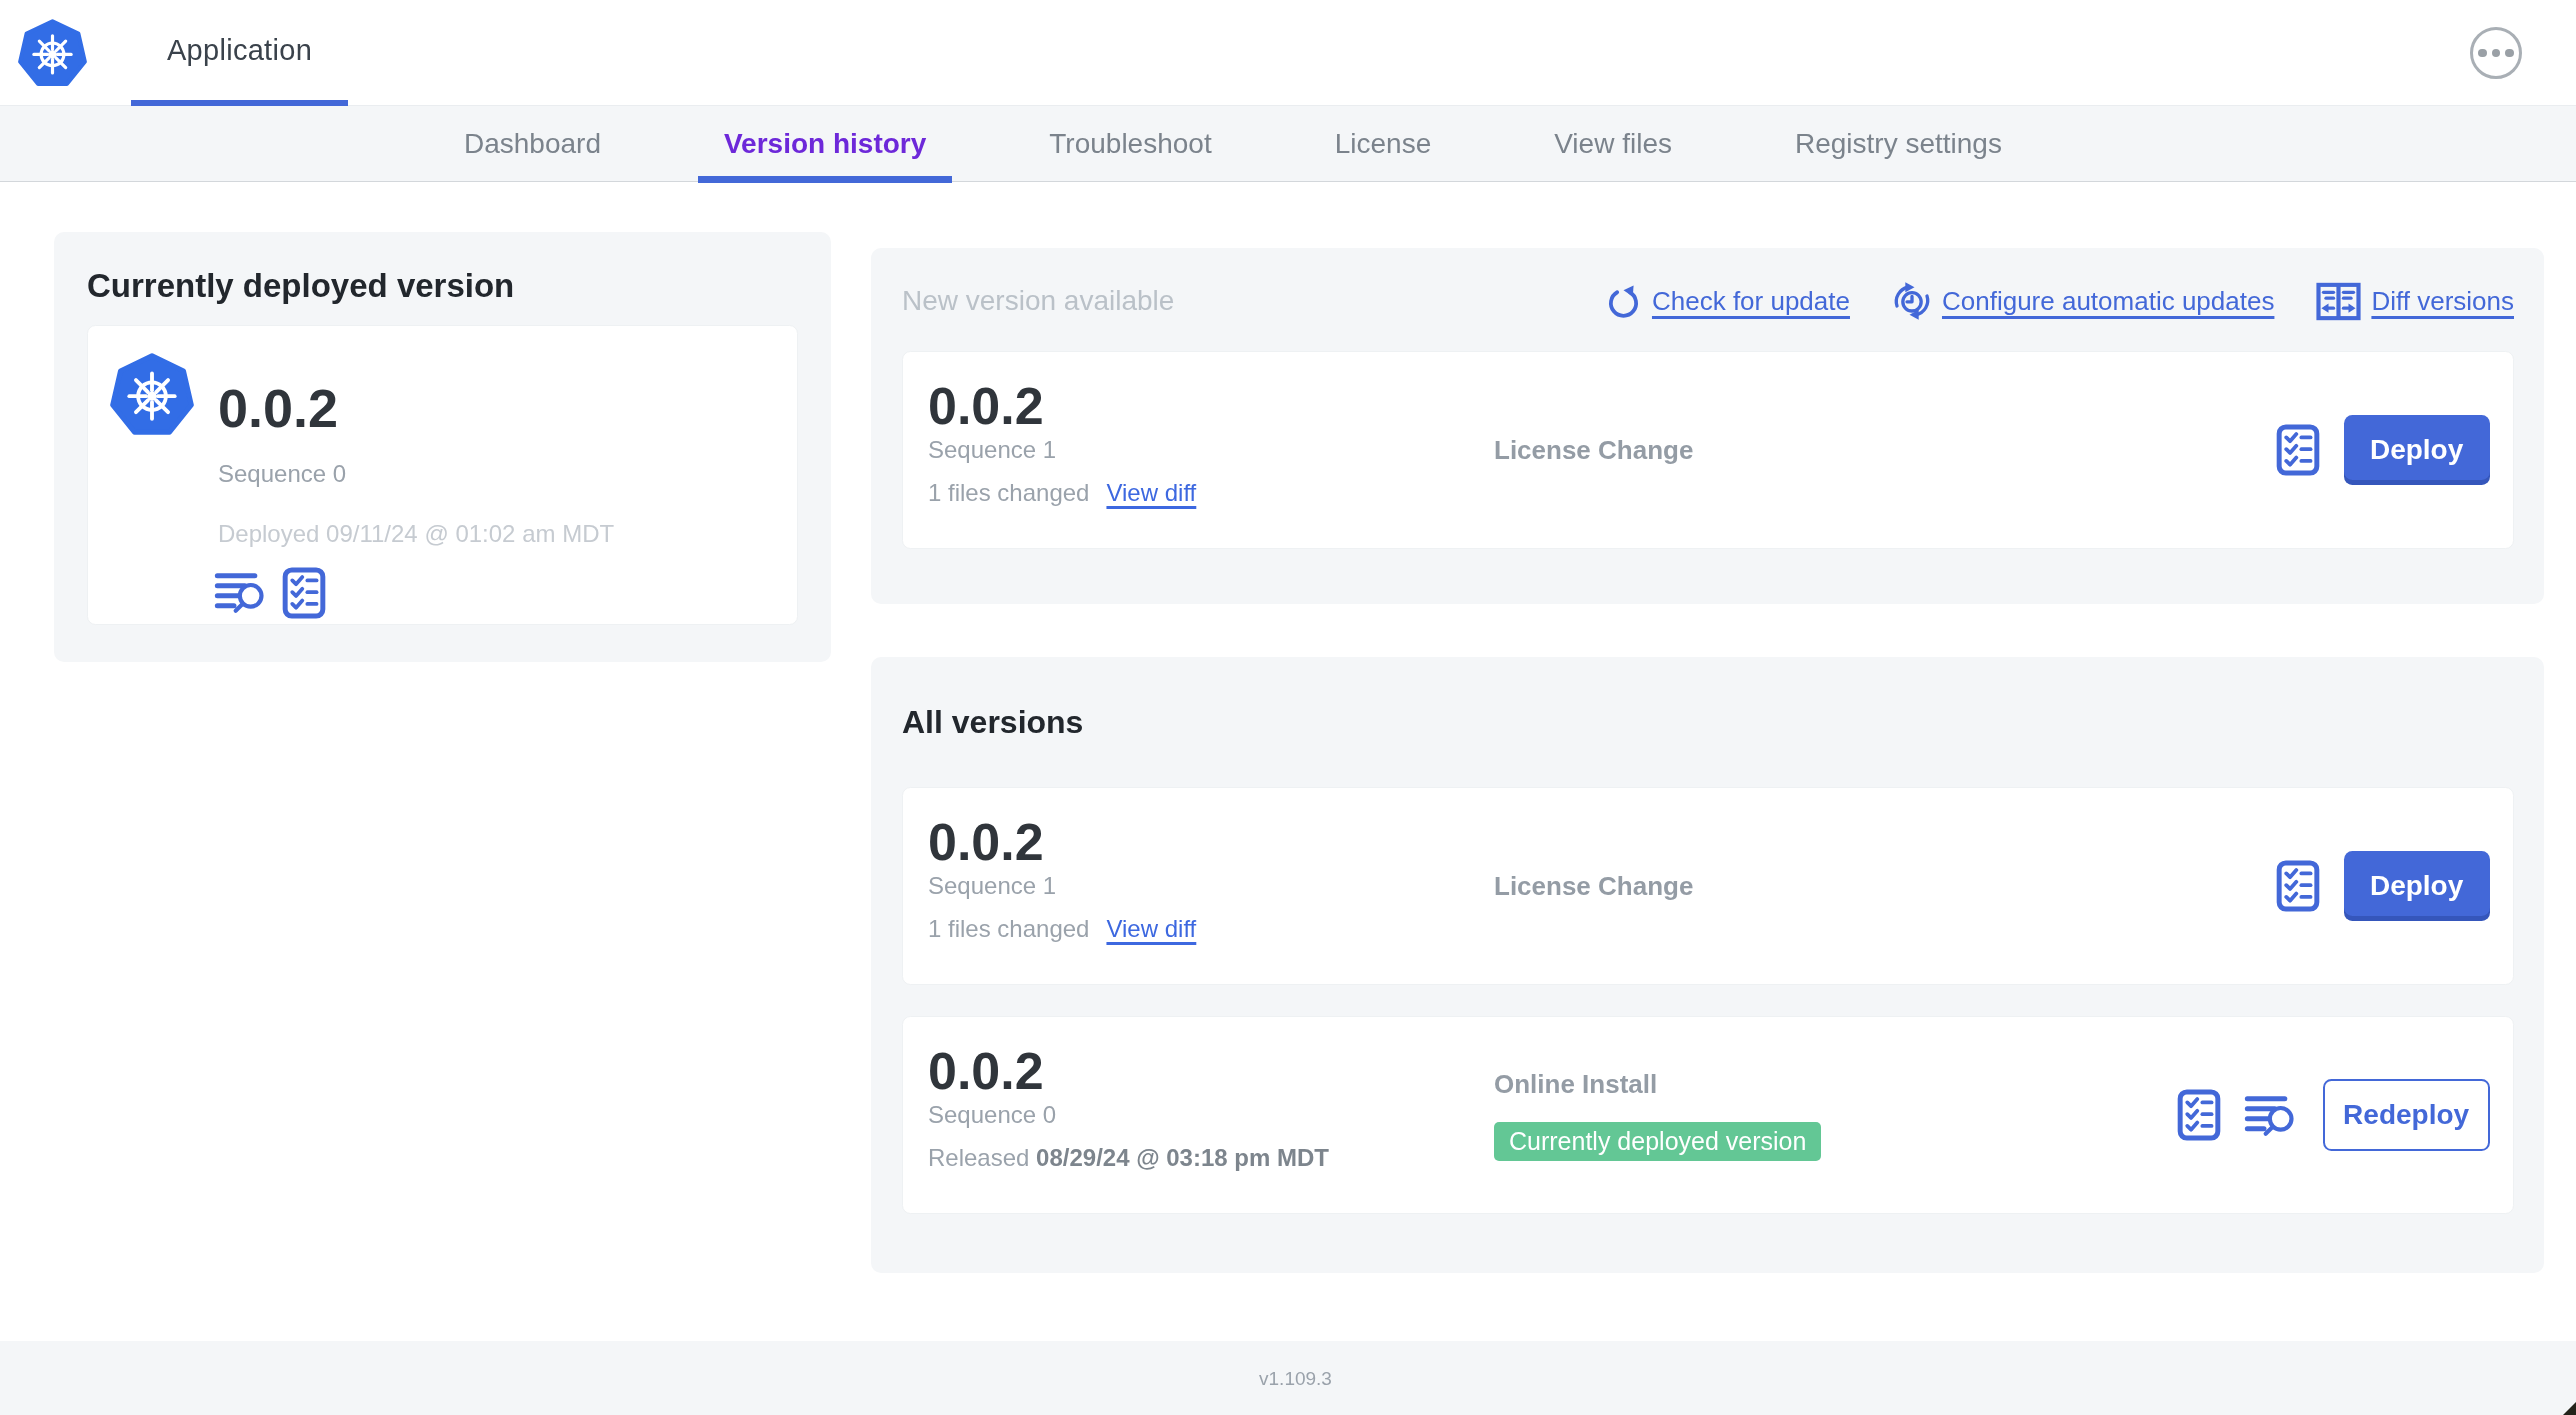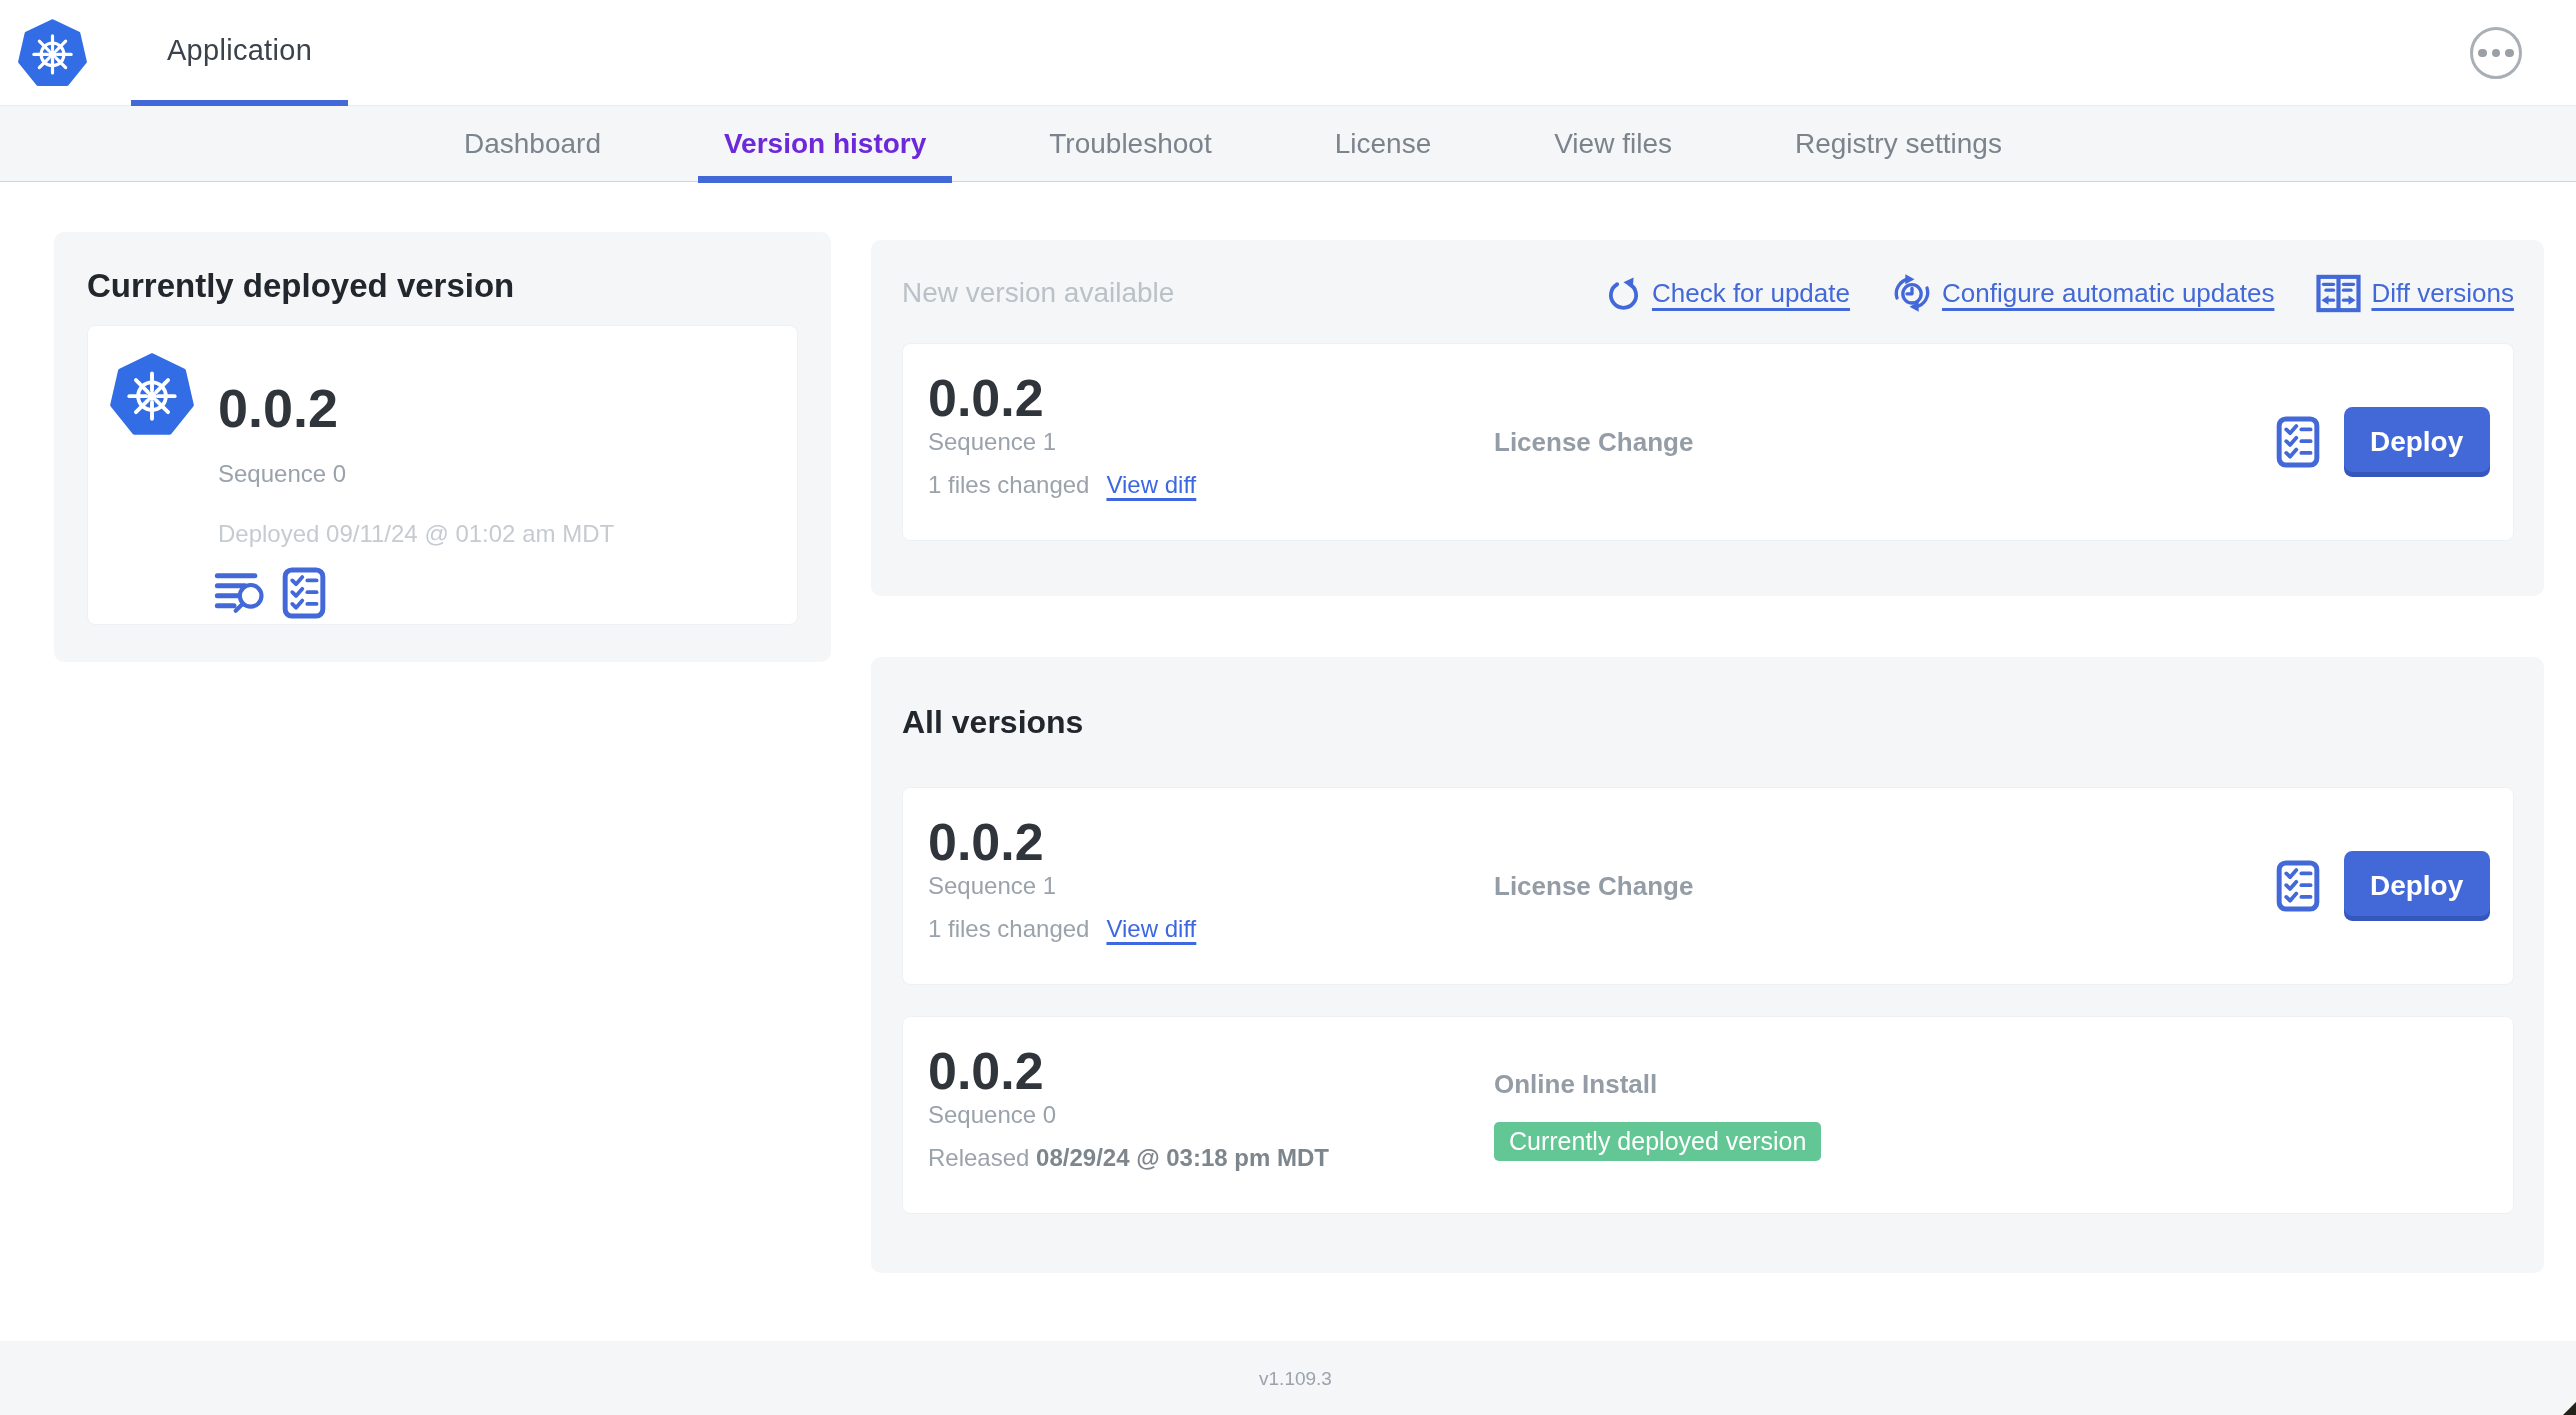--- a/index.html
+++ b/index.html
@@ -40,21 +40,21 @@
   .current-inner .k8s-big { position:absolute; left:22px; top:25px; width:84px; height:87px; }
   .cur-ver { position:absolute; left:130px; top:52px; font-size:54px; font-weight:700; color:#30353b; line-height:60px; }
   .cur-seq { position:absolute; left:130px; top:134px; font-size:24px; color:#9aa2ab; }
   .cur-deployed { position:absolute; left:130px; top:194px; font-size:24px; color:#c6cbd1; }
   .cur-icons { position:absolute; left:126px; top:241px; display:flex; align-items:center; gap:13.4px; }
 
   .icon-btn { background:none; border:none; padding:0; cursor:pointer; color:#4368d8; display:flex; align-items:center; }
   .icon-btn svg { display:block; }
 
   
-  .newver-card { left:871px; top:240px; width:1673px; height:356px; }
+  .newver-card { left:871px; top:248px; width:1673px; height:356px; }
   .card-head { position:absolute; left:31px; right:30px; top:22px; height:62px; display:flex;
                align-items:center; justify-content:space-between; }
   .muted-title { font-size:28px; font-weight:500; color:#bac1c8; }
   .head-links { display:flex; align-items:center; gap:42px; }
   .head-link { display:flex; align-items:center; gap:10px; color:#4368d8; font-size:26px; font-weight:500;
                text-decoration:none; cursor:pointer; }
   .head-link .lbl { text-decoration:underline; text-decoration-thickness:2.5px; text-underline-offset:5.9px; }
 
   .version-row { position:absolute; left:31px; right:30px; height:198px; background:#fff; border-radius:8.4px;
                  border:0.8px solid #eef1f3; }
@@ -327,20 +327,33 @@
         <div class="ver-seq">Sequence 0</div>
         <div class="ver-files">
           <span class="rel-prefix">Released</span>
           <span class="rel-date">08/29/24 @ 03:18 pm MDT</span>
         </div>
       </div>
       <div class="ver-mid">
         <span class="ver-source">Online Install</span>
         <span class="deployed-badge">Currently deployed version</span>
       </div>
+      <div class="ver-actions">
+        <button class="icon-btn" aria-label="preflight checks">
+          <svg width="44" height="52" viewBox="0 0 52 62">
+              <use href="#sym-preflight" xlink:href="#sym-preflight"></use>
+            </svg>
+        </button>
+        <button class="icon-btn" aria-label="view logs">
+          <svg width="55" height="45" viewBox="0 0 66 54">
+              <use href="#sym-logs" xlink:href="#sym-logs"></use>
+            </svg>
+        </button>
+        <button class="btn-outline">Redeploy</button>
+      </div>
     </div>
   </section>
 
   <footer class="app-footer">
     <span>v1.109.3</span>
   </footer>
 
   <span class="cursor-artifact"></span>
 </div>
 

